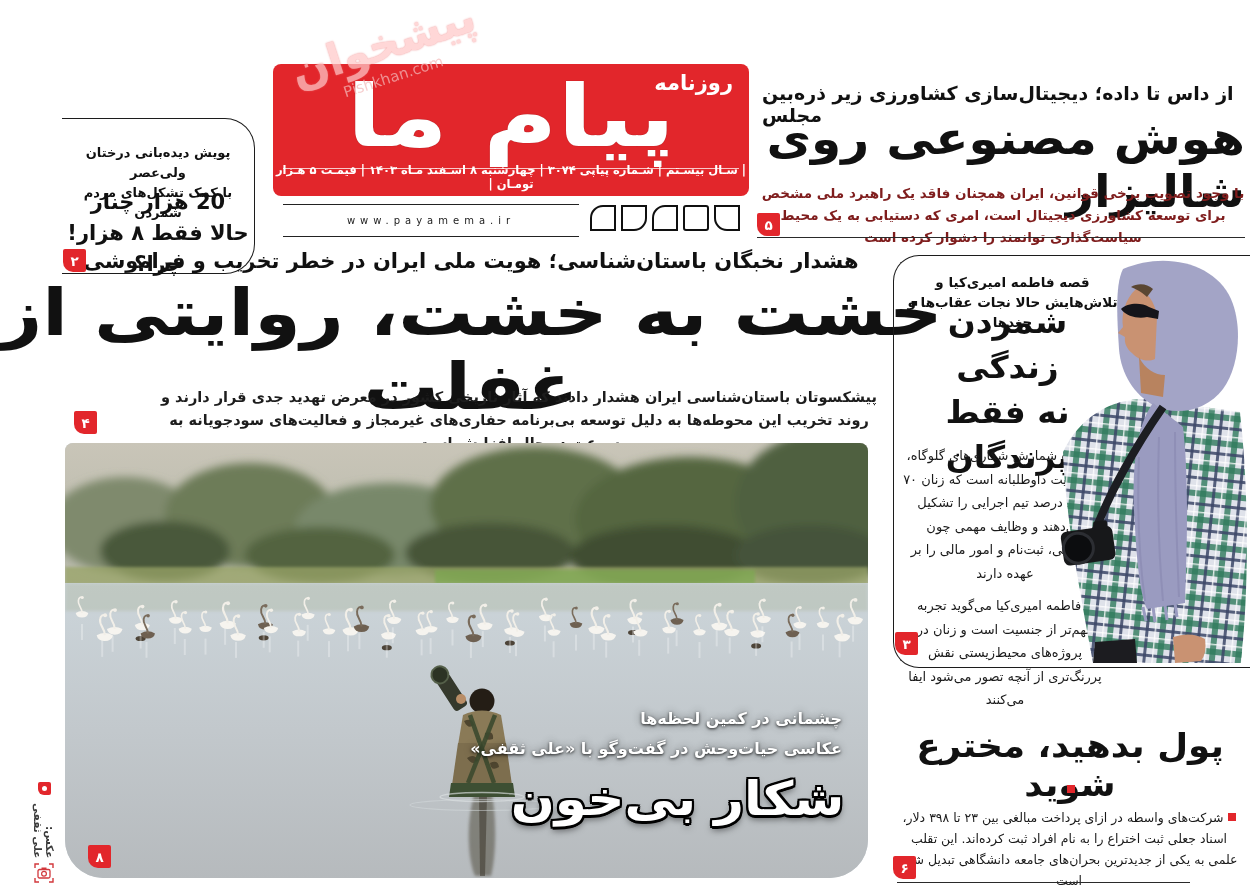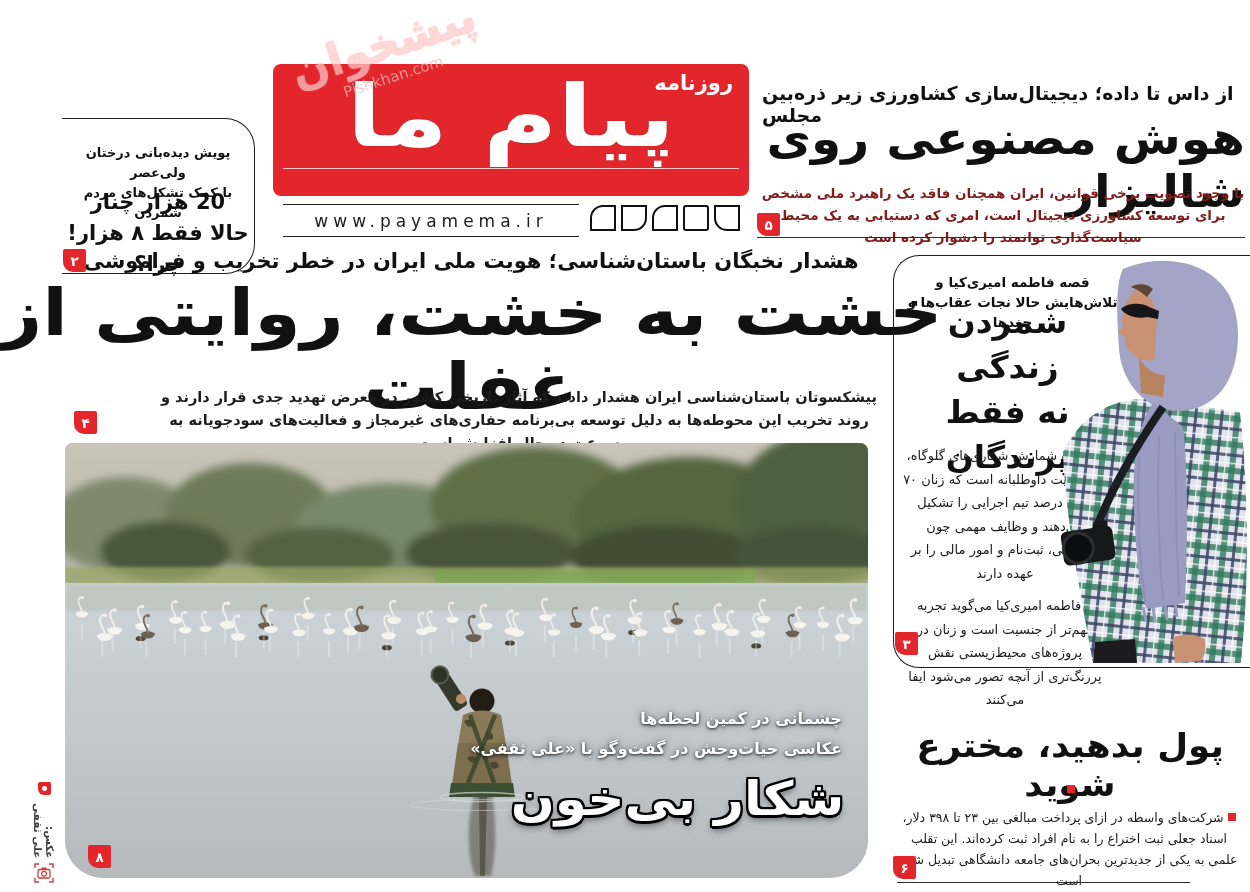--- a/index.html
+++ b/index.html
@@ -18,21 +18,21 @@
   .mast-line{position:absolute;left:10px;right:10px;bottom:27px;height:1px;background:rgba(255,255,255,.75);}
   .mast-info{position:absolute;left:0;bottom:5px;width:100%;text-align:center;color:#fff;
     font-size:11.5px;font-weight:600;letter-spacing:.2px;}
   .watermark{position:absolute;left:290px;top:18px;transform:rotate(-18deg);opacity:.72;
     text-align:center;pointer-events:none;z-index:5;}
   .watermark .wfa{font-size:44px;font-weight:900;color:#ffc9c9;text-shadow:0 0 2px #e86a6a;}
   .watermark .wen{font-size:15px;color:#f3b9b9;direction:ltr;}
   .web-strip{position:absolute;left:283px;top:204px;width:296px;height:31px;
     border-top:1.6px solid #222;border-bottom:1.6px solid #222;
     display:flex;align-items:center;justify-content:center;}
-  .web-strip span{direction:ltr;font-size:17px;letter-spacing:5px;color:#1d1d1d;font-weight:500;text-align:center;}
+  .web-strip span{direction:ltr;font-size:10px;letter-spacing:5px;color:#1d1d1d;font-weight:500;text-align:center;}
   .squares{position:absolute;left:590px;top:205px;width:158px;display:flex;gap:5px;direction:ltr;}
   .sq{width:26px;height:26px;border:2.6px solid #101010;background:#fff;box-sizing:border-box;}
   .sq1{border-radius:13px 0 0 0;} .sq2{border-radius:0 0 13px 0;} .sq3{border-radius:13px 0 0 0;}
   .sq4{border-radius:3px;} .sq5{border-radius:0 0 0 13px;}
   
   .badge{position:absolute;width:23px;height:23px;background:#e2262b;color:#fff;
     font-size:13.5px;font-weight:700;display:flex;align-items:center;justify-content:center;
     border-radius:2px 2px 2px 10px;z-index:6;}
   .rule{position:absolute;height:0;border-top:1.6px solid #2a2a2a;}
   
@@ -93,20 +93,21 @@
 </style>
 </head>
 <body>
 
 <div class="page">
 
   <div class="mast-red">
     <div class="mast-daily">روزنامه</div>
     <div class="mast-logo">پیام ما</div>
     <div class="mast-line"></div>
+    <div class="mast-info">|  سـال بیسـتم  |  شـماره پیاپی ۳۰۷۴  |  چهارشنبه ۸ اسـفند مـاه ۱۴۰۳  |  قیمـت ۵ هـزار تومـان  |</div>
   </div>
   <div class="watermark">
     <div class="wfa">پیشخوان</div>
     <div class="wen">Pishkhan.com</div>
   </div>
   <div class="web-strip">
     <span>www.payamema.ir</span>
   </div>
   <div class="squares">
     <span class="sq sq1"></span>

